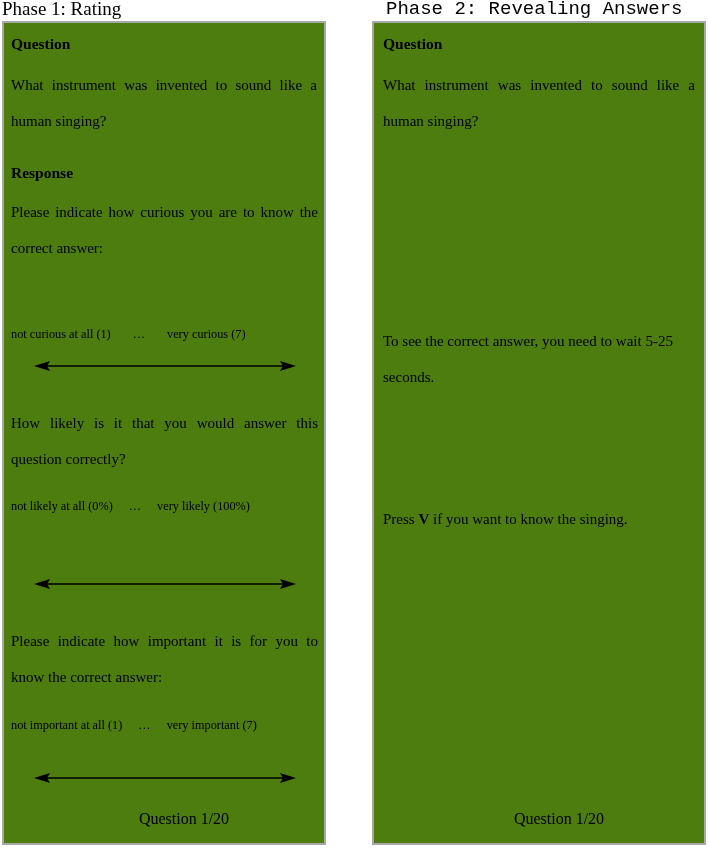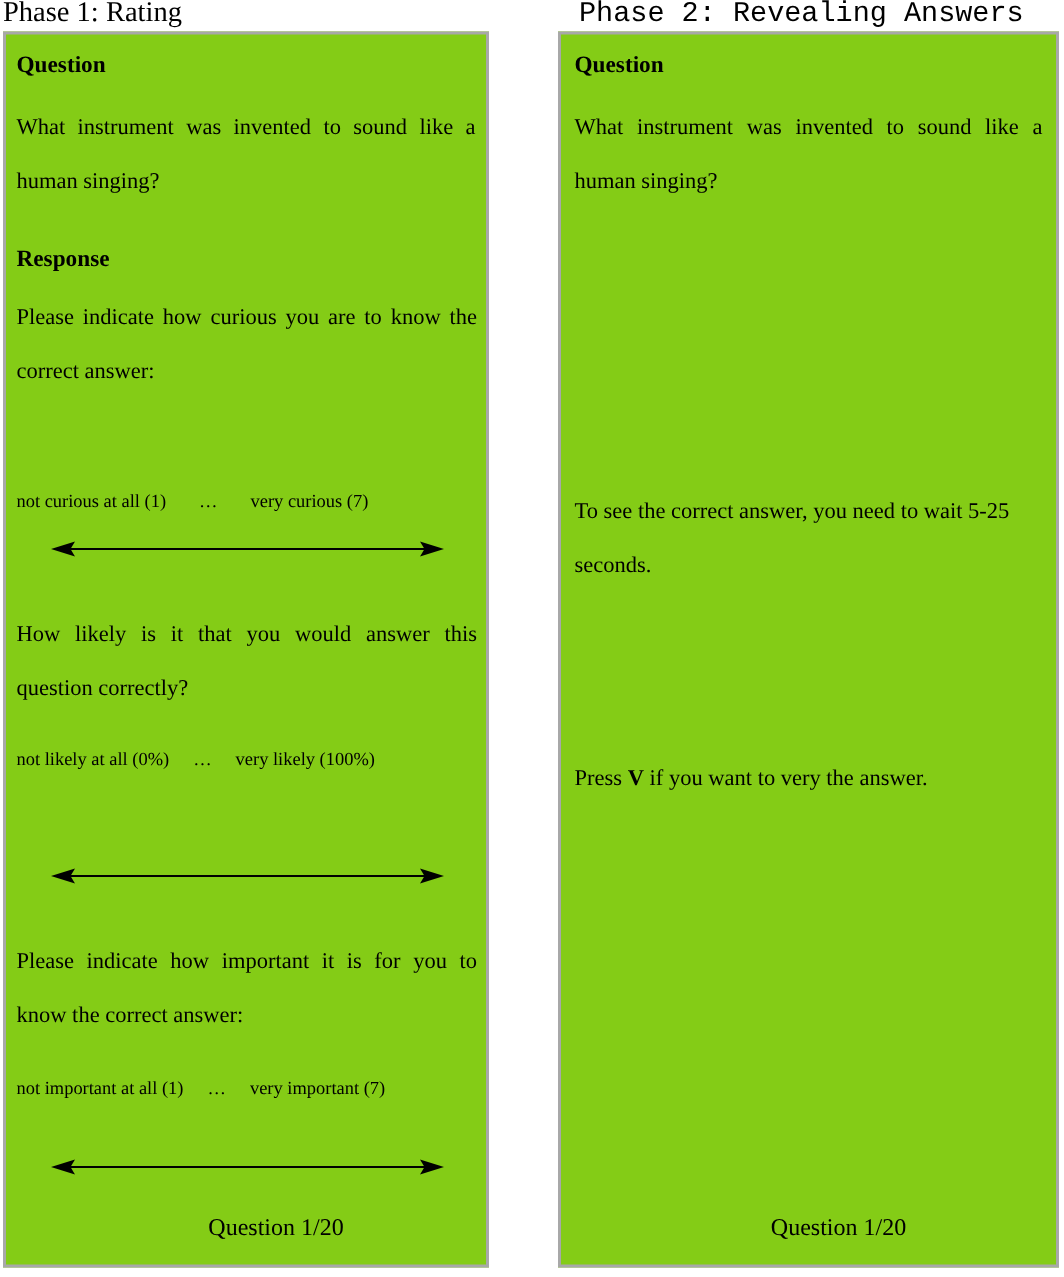--- a/index.html
+++ b/index.html
@@ -32,21 +32,21 @@
   .phase-title.left  { left: 2px; }
   .phase-title.right { left: 386px; font-family: Liberation Mono, monospace; }
 
   
   .panel {
     position: absolute;
     top: 21px;
     height: 824px;
     box-sizing: border-box;
     border: 2px solid #a8a8a8;
-    background: #84cc16;
+    background: #4d7c0f;
     padding: 0;
   }
   .panel.left  { left: 2px;   width: 324px; }
   .panel.right { left: 372px; width: 334px; }
 
   .panel-inner {
     position: relative;
     width: 100%;
     height: 100%;
   }
@@ -158,21 +158,21 @@
   <div class="panel right">
     <div class="panel-inner">
 
       <div class="blk hdr" style="left:9px; top:11px; width:300px;">Question</div>
 
       <div class="blk body-text" style="left:9px; top:44px; width:312px;">What instrument was invented to sound like a human singing?</div>
 
       <div class="blk body-text center" style="left:9px; top:300px; width:312px;">To see the correct answer, you need to wait 5-25 seconds.</div>
 
       <div class="blk body-text center" style="left:9px; top:478px; width:312px;">
-        <span>Press </span><b class="key">V</b><span> if you want to very the answer.</span>
+        <span>Press </span><b class="key">V</b><span> if you want to know the singing.</span>
       </div>
 
 
       <div class="footer-q" style="top:786px;">Question 1/20</div>
 
     </div>
   </div>
 
 </div>
 

